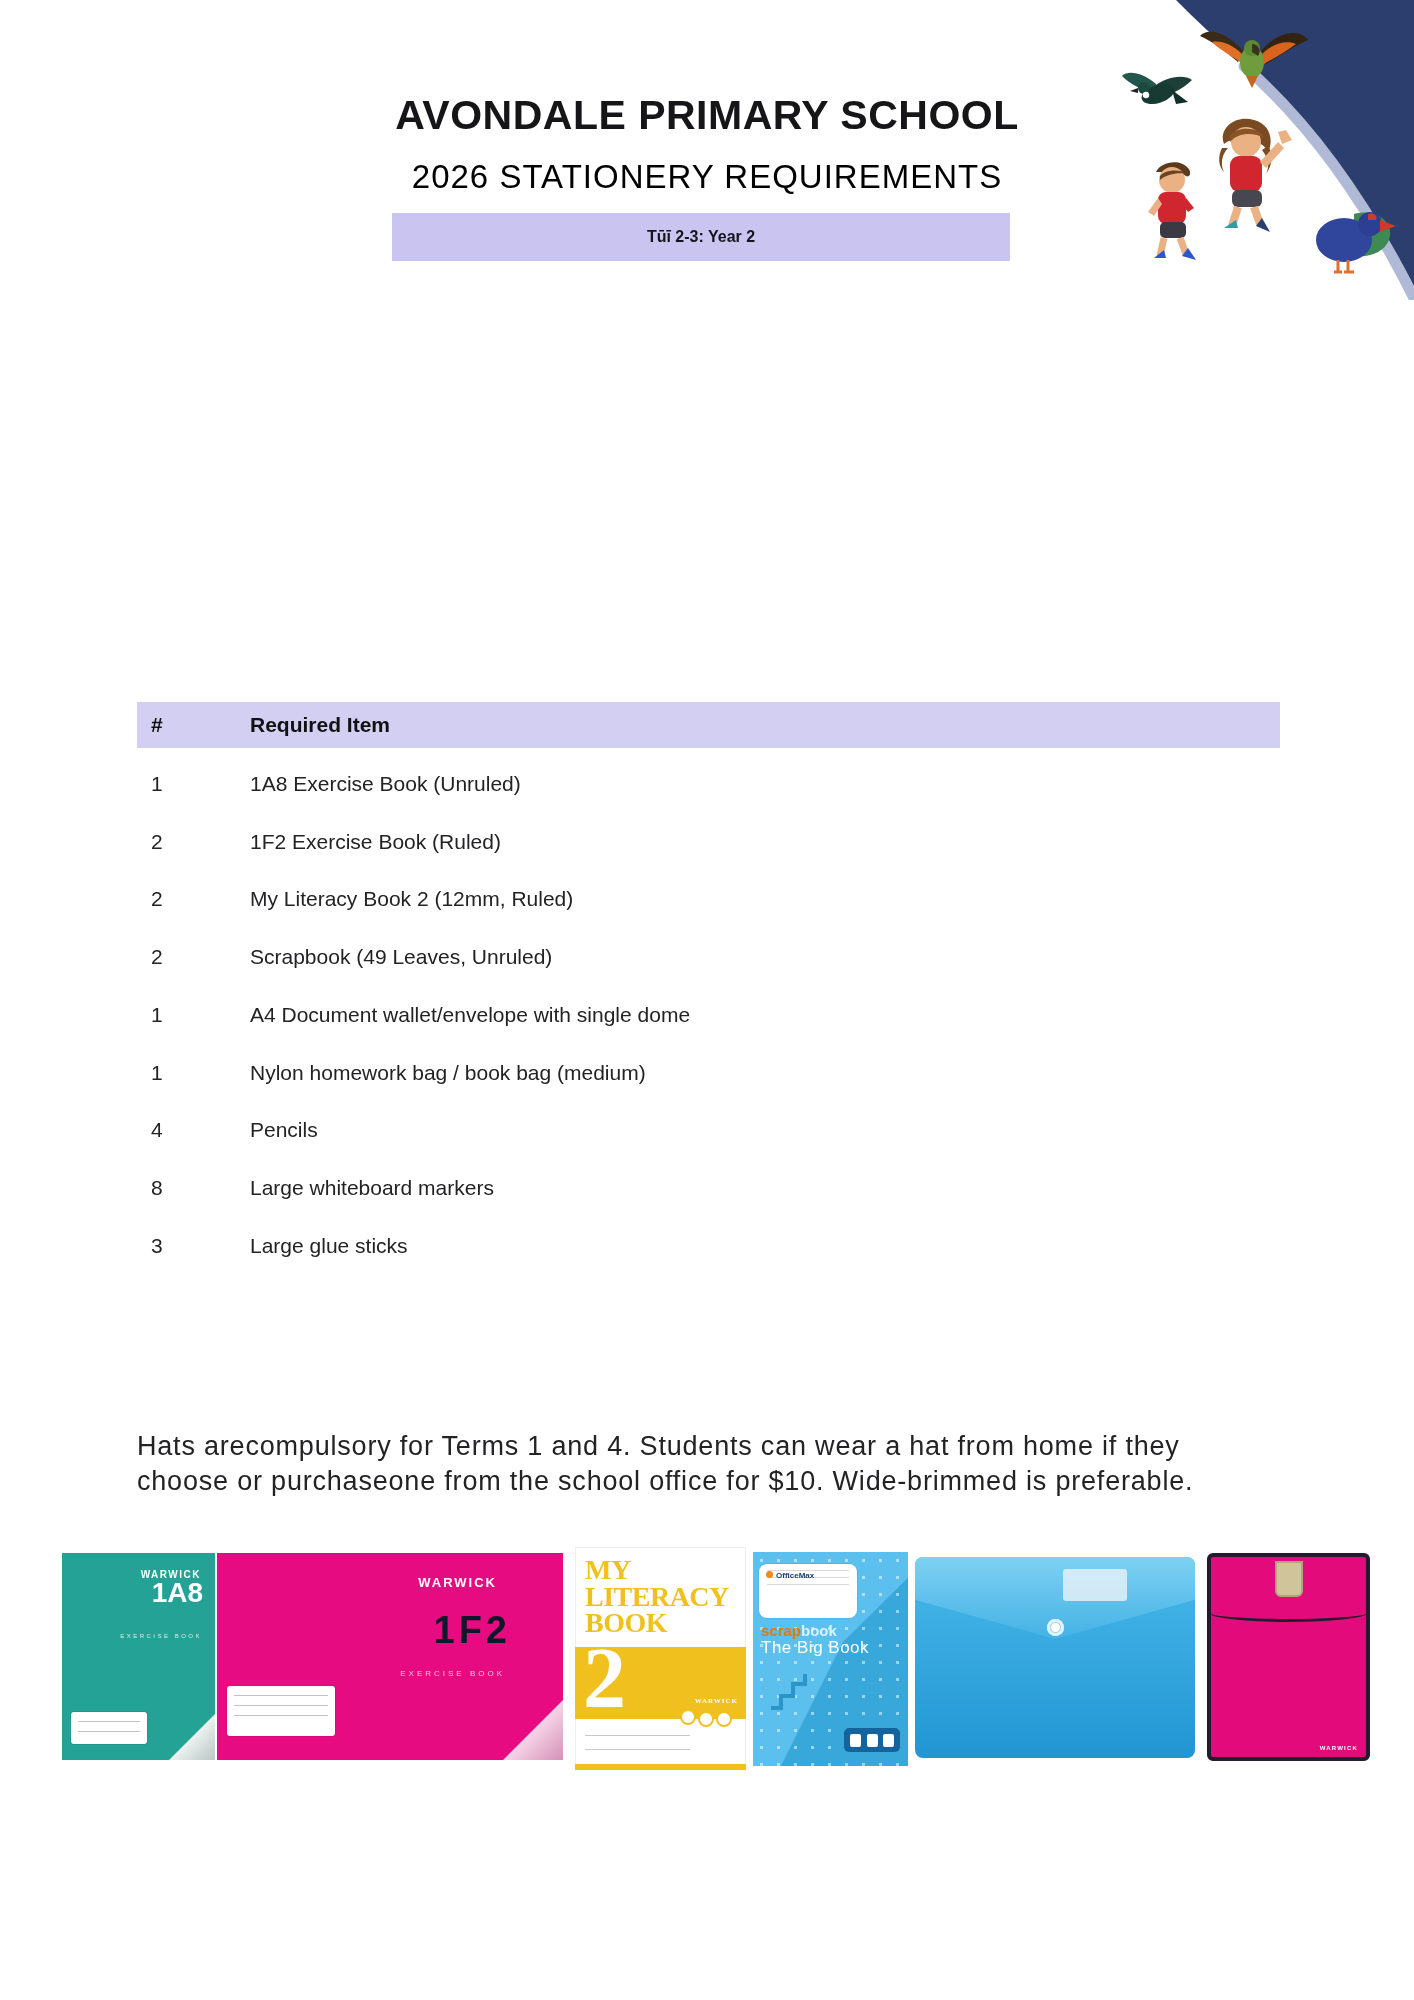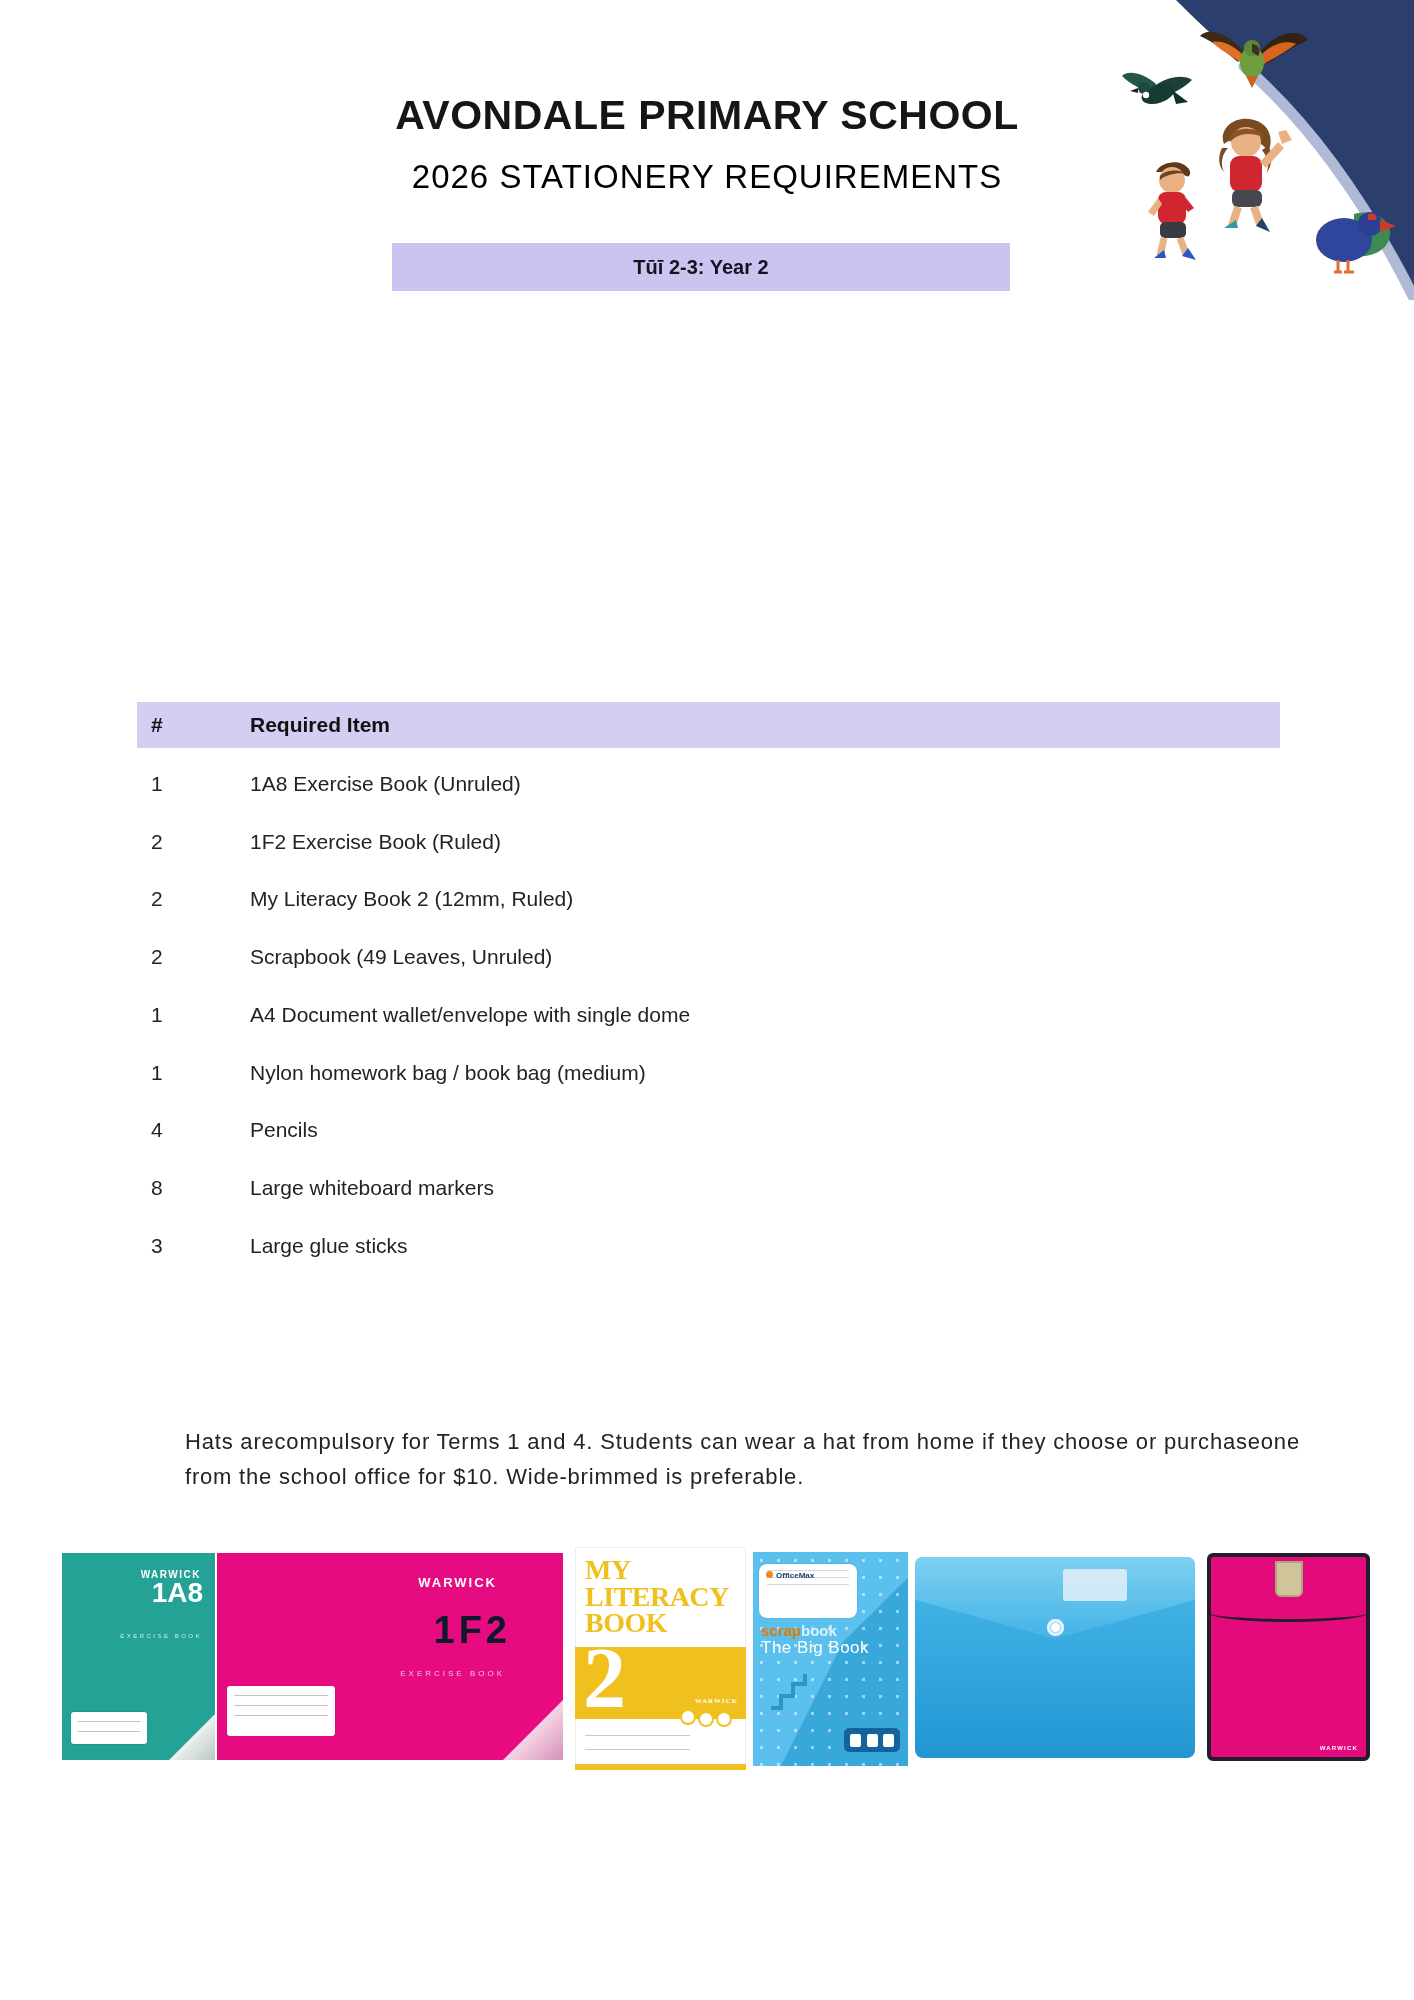--- a/index.html
+++ b/index.html
@@ -6,39 +6,39 @@
   .page{position:relative;width:1414px;height:2000px;background:#fff;overflow:hidden;
         font-family:"Liberation Sans", sans-serif;color:#1d1d1f;}
 
   
   .title{position:absolute;top:92px;left:50%;transform:translateX(-50%);
          font-size:41px;font-weight:700;letter-spacing:.5px;white-space:nowrap;color:#161618;}
   .subtitle{position:absolute;top:158px;left:50%;transform:translateX(-50%);
             font-size:33px;font-weight:400;letter-spacing:1px;white-space:nowrap;color:#000000;}
   .banner{position:absolute;top:213px;left:392px;width:618px;height:48px;background:#c9c5f0;
           display:flex;align-items:center;justify-content:center;
-          font-size:20px;font-weight:700;color:#14141e;margin-top:30px;}
+          font-size:16px;font-weight:700;color:#14141e;}
 
   
   .corner{position:absolute;top:0;right:0;width:334px;height:300px;}
 
   
   .thead{position:absolute;left:137px;top:702px;width:1143px;height:46px;background:#d2cff3;}
   .thead span{position:absolute;top:0;line-height:46px;font-size:21px;font-weight:700;color:#111;}
   .col-num{left:14px;}
   .col-item{left:113px;}
   .rows{position:absolute;left:137px;top:755px;width:1143px;}
   .trow{position:relative;height:57.75px;}
   .trow span{position:absolute;top:50%;transform:translateY(-50%);font-size:21px;color:#232326;}
   .trow .qty{left:14px;}
   .trow .item{left:113px;}
 
   
   .note{position:absolute;left:137px;top:1402px;width:1120px;
-        font-size:22px;letter-spacing:.8px;line-height:35px;color:#232326;margin-left:48px;}
+        font-size:27px;letter-spacing:.8px;line-height:35px;color:#232326;}
 
   
   .prod{position:absolute;overflow:hidden;}
   .label-box{position:absolute;background:#fff;border-radius:3px;box-shadow:0 0 0 1px rgba(0,0,0,.05);}
   .label-box i{display:block;border-bottom:1px solid #c3c3c3;margin:9px 7px 0;height:0;}
   .curl{position:absolute;right:0;bottom:0;clip-path:polygon(100% 0,0 100%,100% 100%);
         background:linear-gradient(135deg,#ffffff 10%,#e7eeec 55%,#b9c7c4 100%);}
 
   
   .p1{left:62px;top:1553px;width:153px;height:207px;background:#23a295;}

